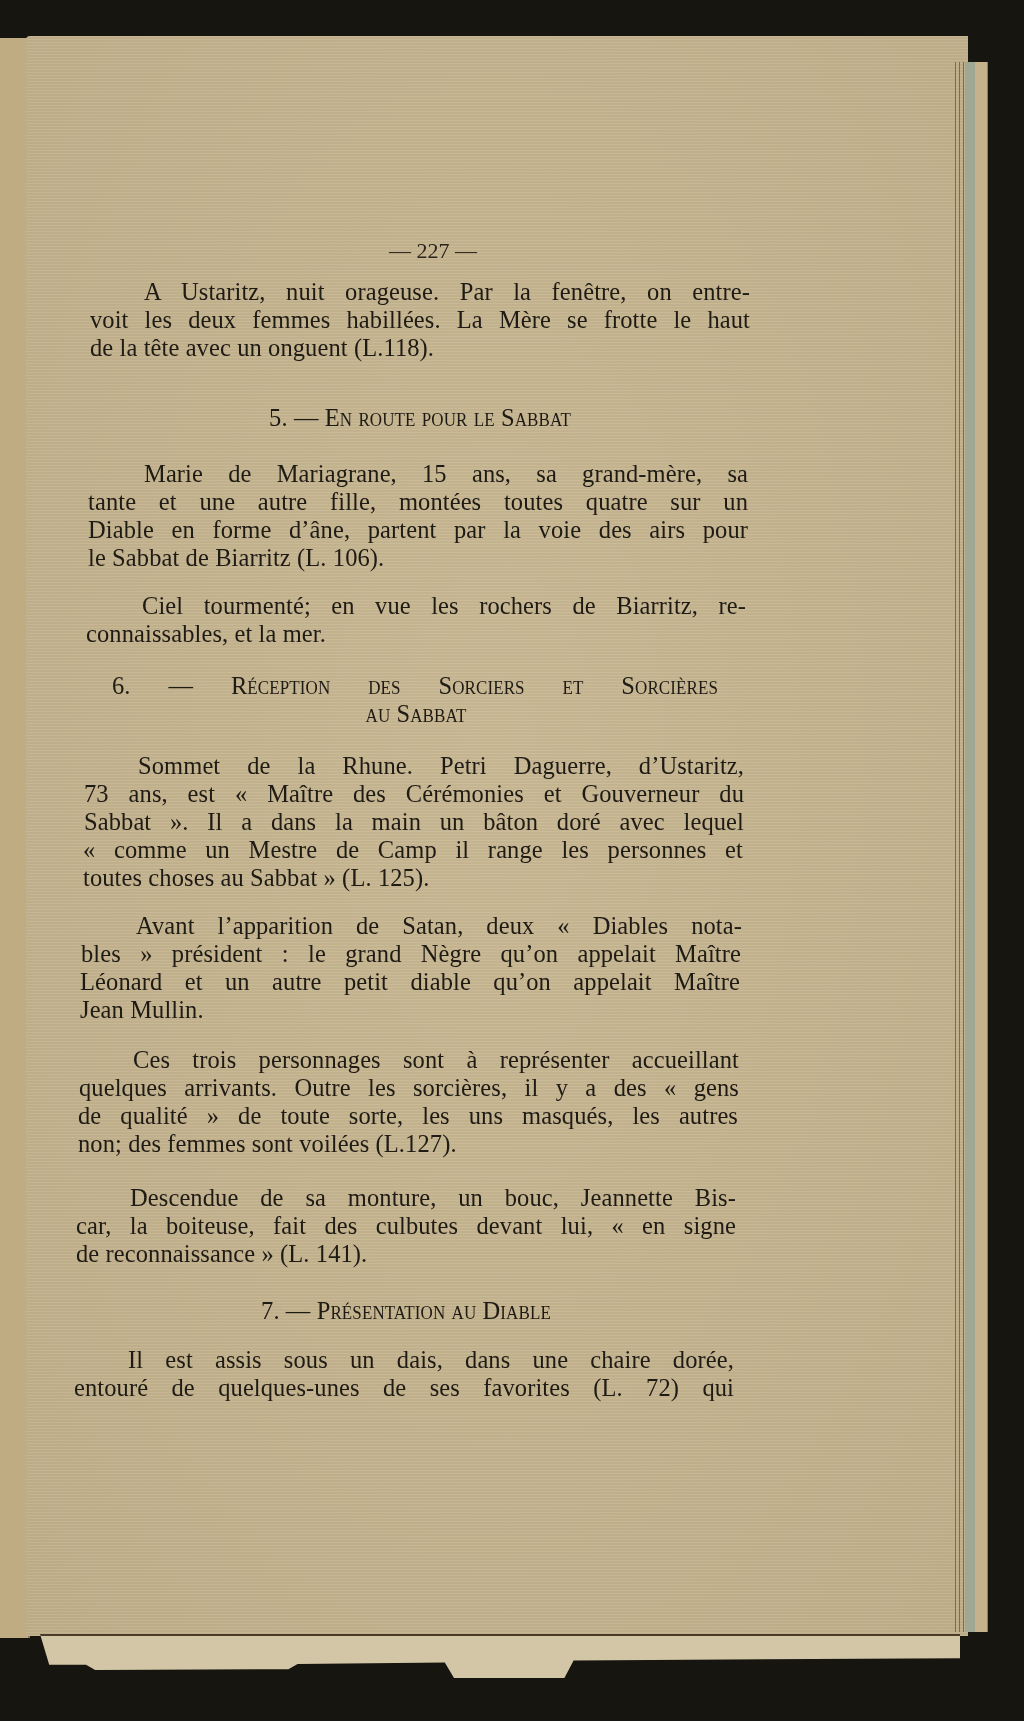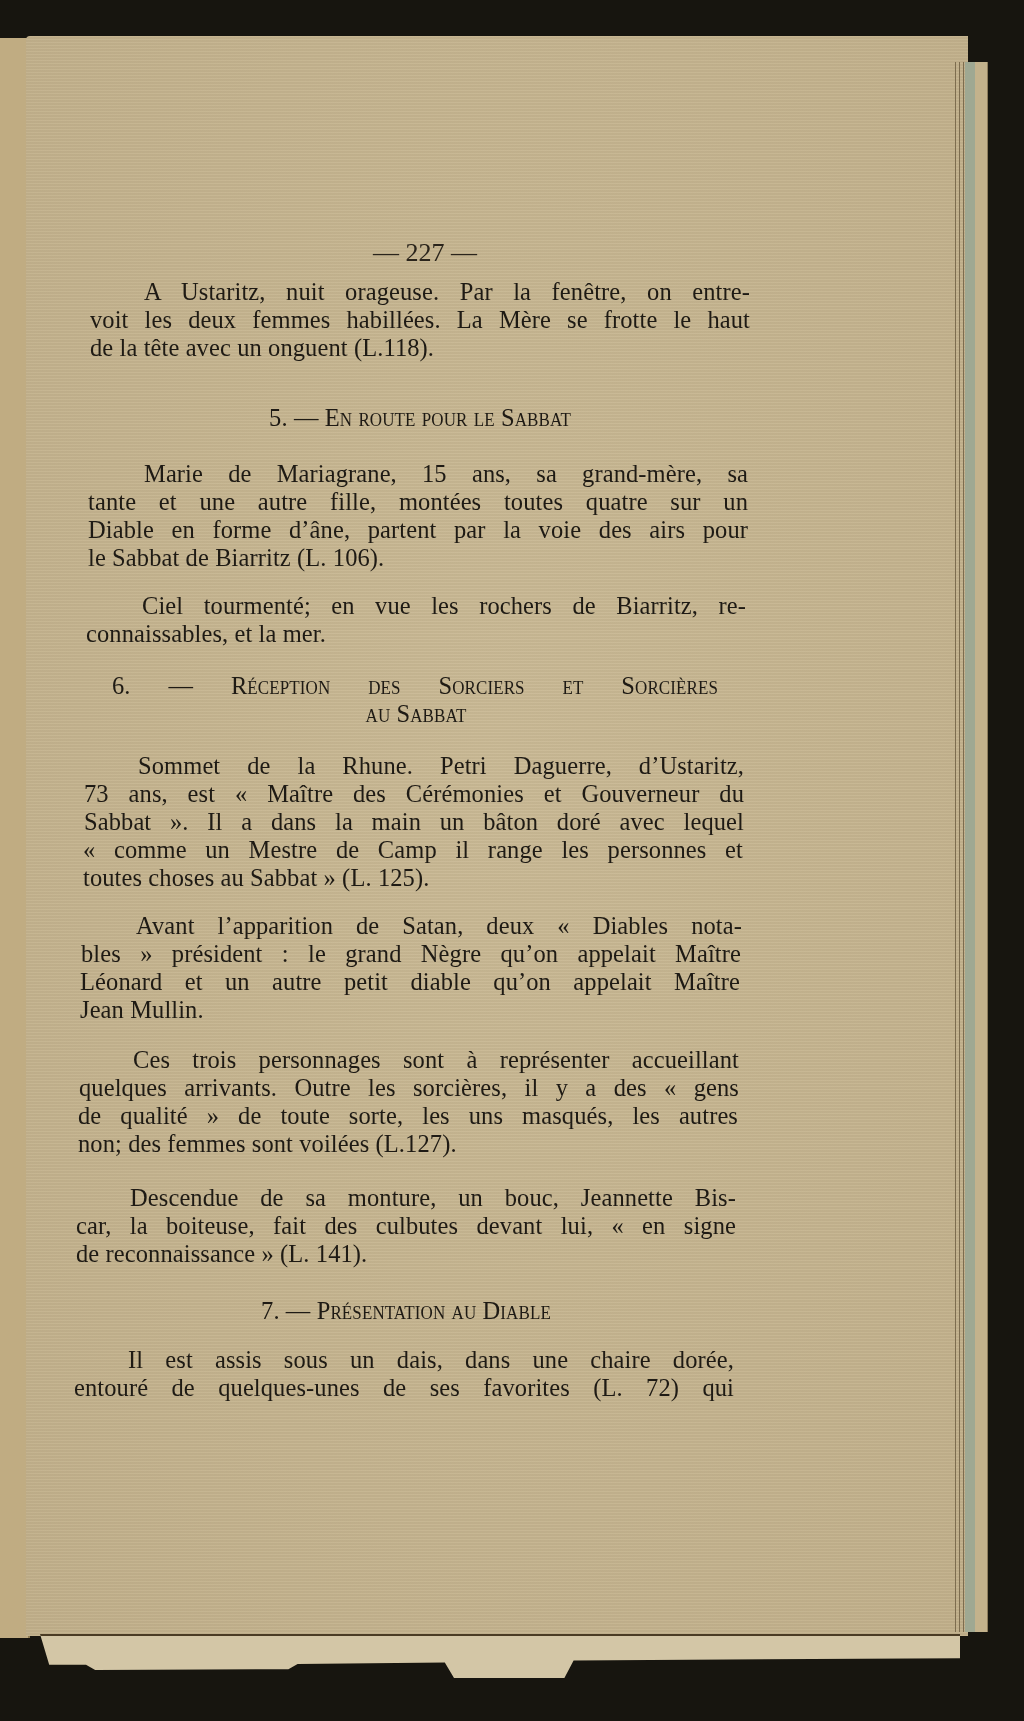--- a/index.html
+++ b/index.html
@@ -16,21 +16,21 @@
   .e2{left:4px;width:1px;background:#7d6d4f;}
   .e3{left:8px;width:1px;background:#7d6d4f;}
   .e4{left:10px;width:10px;background:#9fa892;}
   .e5{left:20px;width:12px;background:#c3b28c;border-right:1px solid #8c7c5c;}
   .bottom-edge{position:absolute;left:40px;top:1634px;width:920px;height:42px;background:#d3c6a6;border-top:2px solid #4a3b24;
                clip-path:polygon(0 0,100% 0,100% 55%,58% 60%,57% 100%,45% 100%,44% 65%,28% 68%,27% 80%,6% 82%,5% 70%,1% 70%);}
   .ln{position:absolute;font-size:24.5px;line-height:28px;color:#1e1a14;white-space:nowrap;letter-spacing:0.1px;
       text-align:justify;text-align-last:justify;transform:scaleY(1.06);}
   .ctr{text-align:center;text-align-last:center;}
   .sc{font-variant:small-caps;}
-  .pnum{position:absolute;left:373px;top:238px;width:104px;font-size:26px;text-align:right;color:#2a241b;}
+  .pnum{position:absolute;left:373px;top:238px;width:104px;font-size:22px;text-align:right;color:#2a241b;}
 </style>
 </head>
 <body>
 
 <div class="bg-dark"></div>
 <div class="left-page"></div>
 <div class="page"></div>
 <div class="page-edges">
   <div class="edge e1"></div>
   <div class="edge e2"></div>

